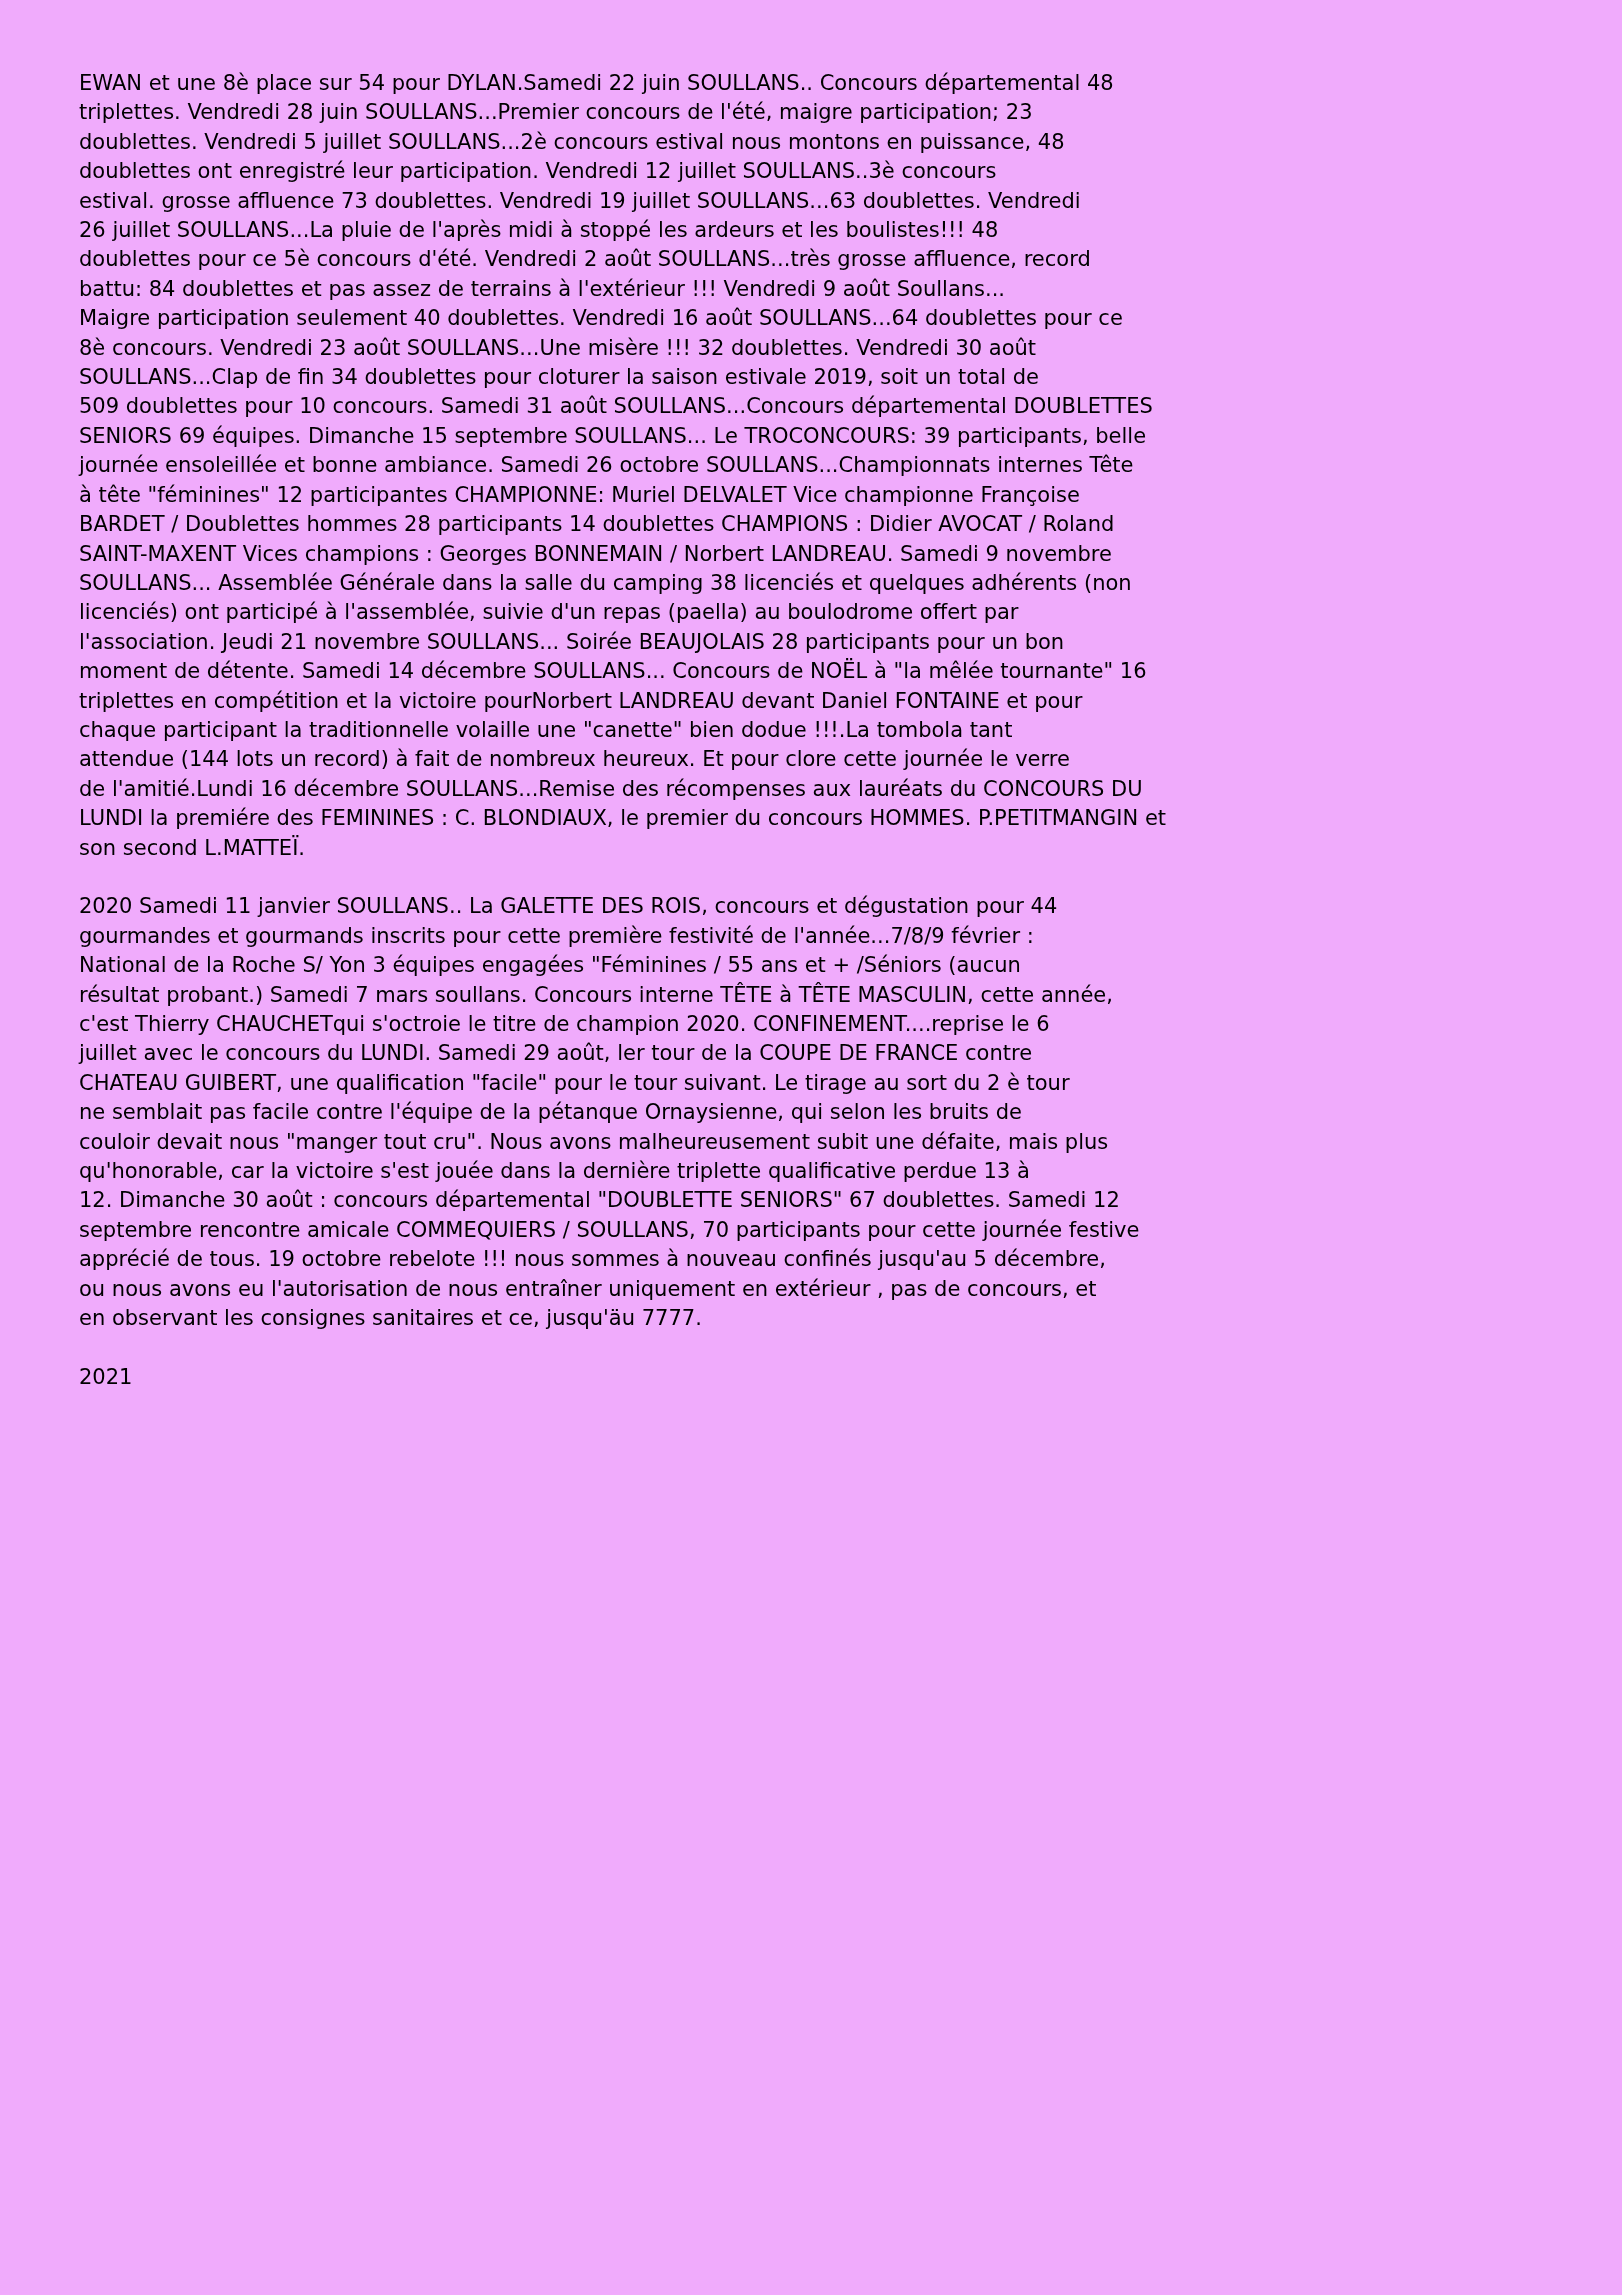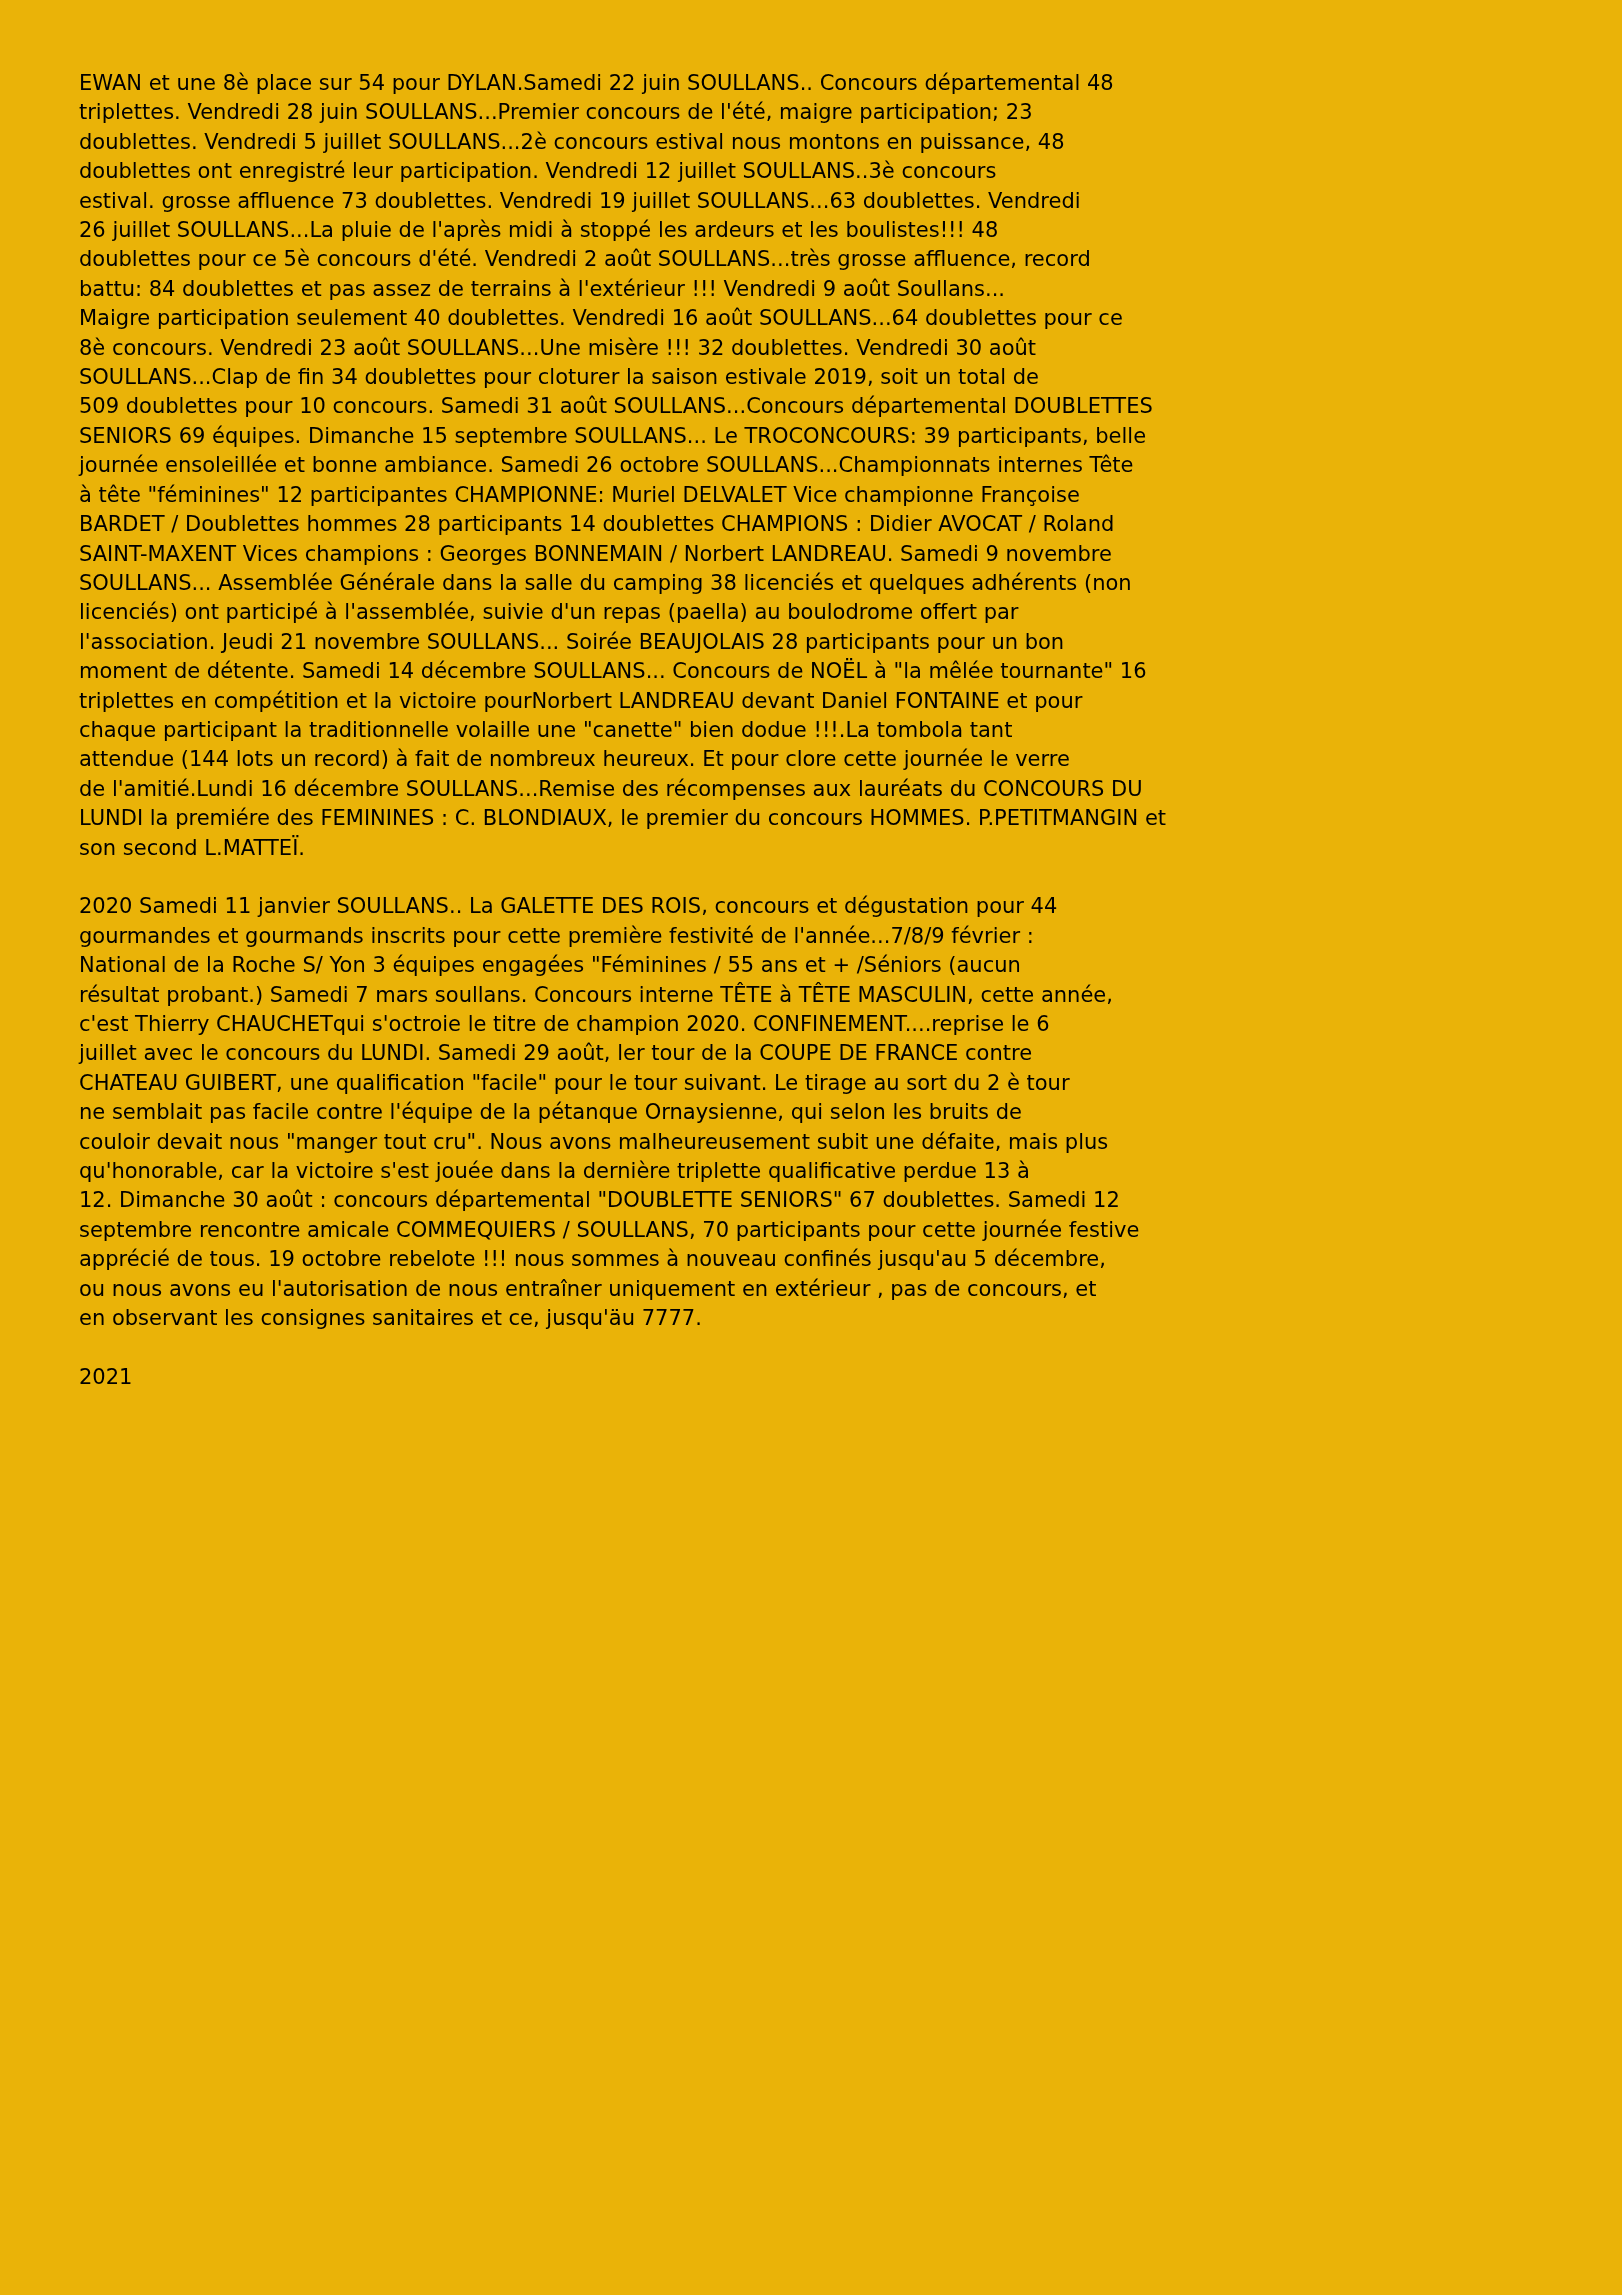--- a/index.html
+++ b/index.html
@@ -13,21 +13,21 @@
     position: relative;
     font-family: "DejaVu Sans", "Liberation Sans", sans-serif;
     color: #000000;
   }
   .page {
     position: absolute;
     top: 0;
     left: 0;
     width: 1623px;
     height: 2295px;
-    background: #eab308;
+    background: #f0abfc;
     box-sizing: border-box;
     padding: 69px 79px 0 79px;
   }
   .doc-paragraph {
     font-size: 21px;
     line-height: 29.4px;
     letter-spacing: 0px;
     white-space: pre-line;      
     width: 1466px;
     margin: 0 0 29.4px 0;         

